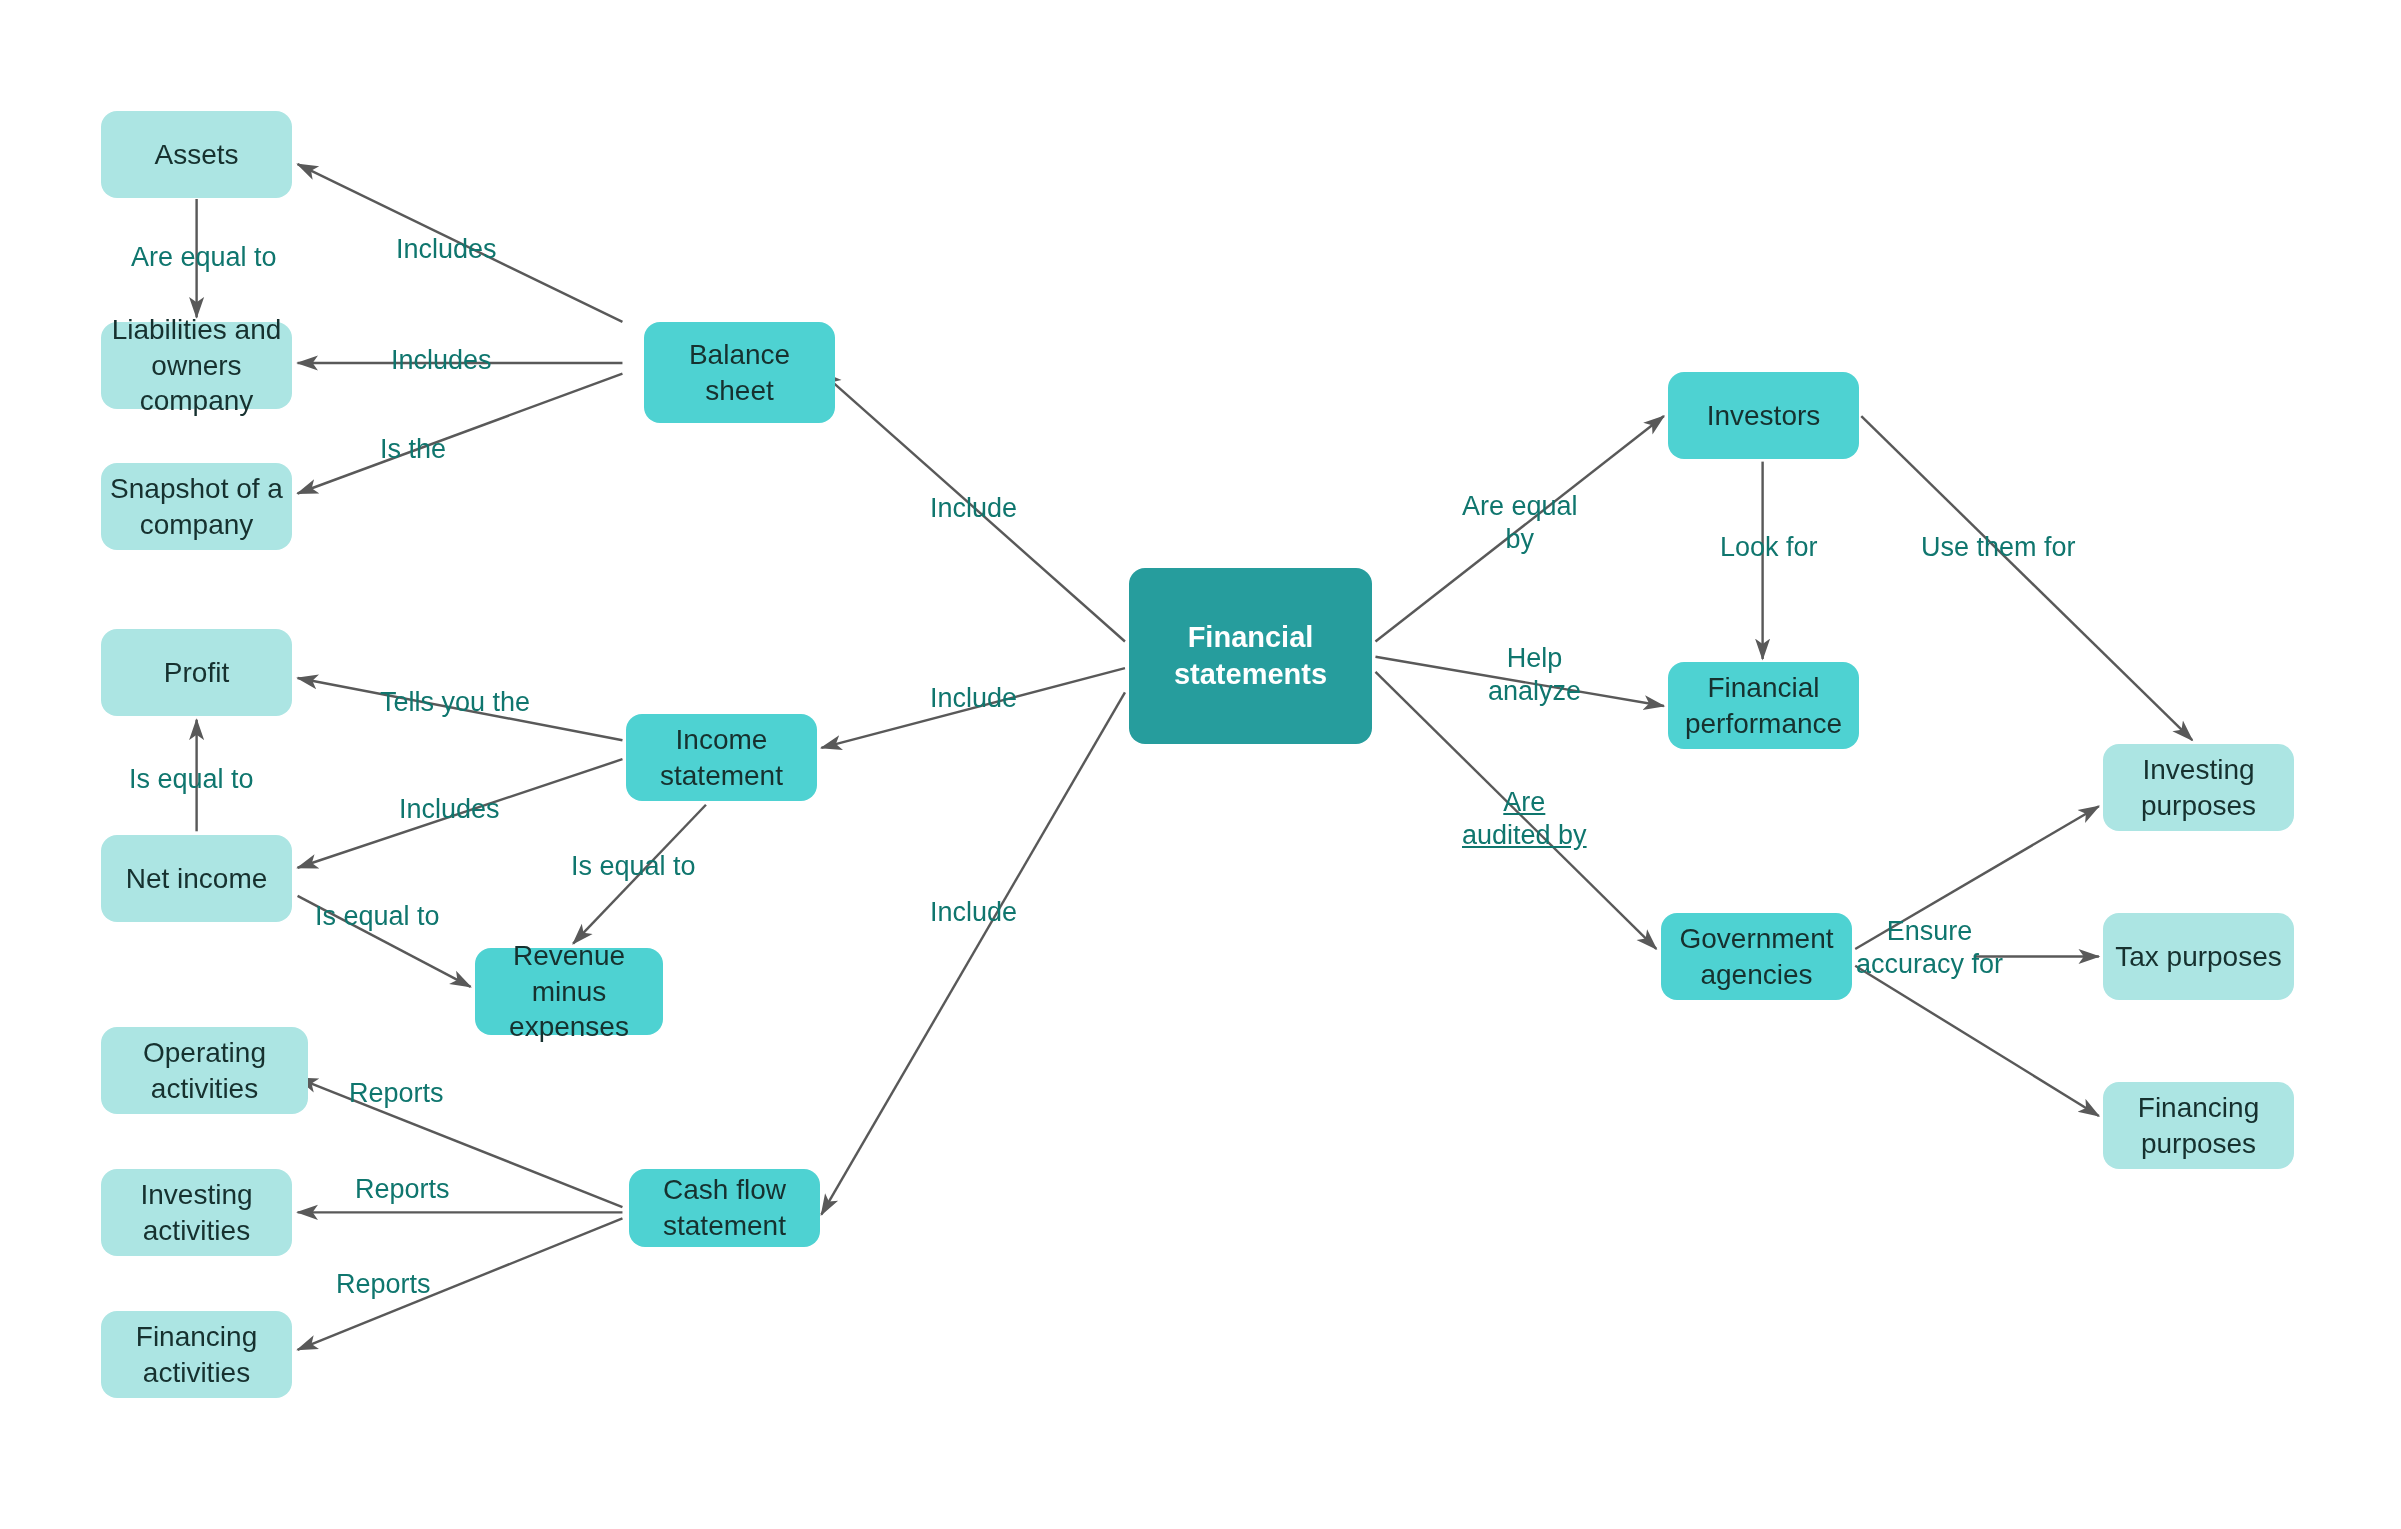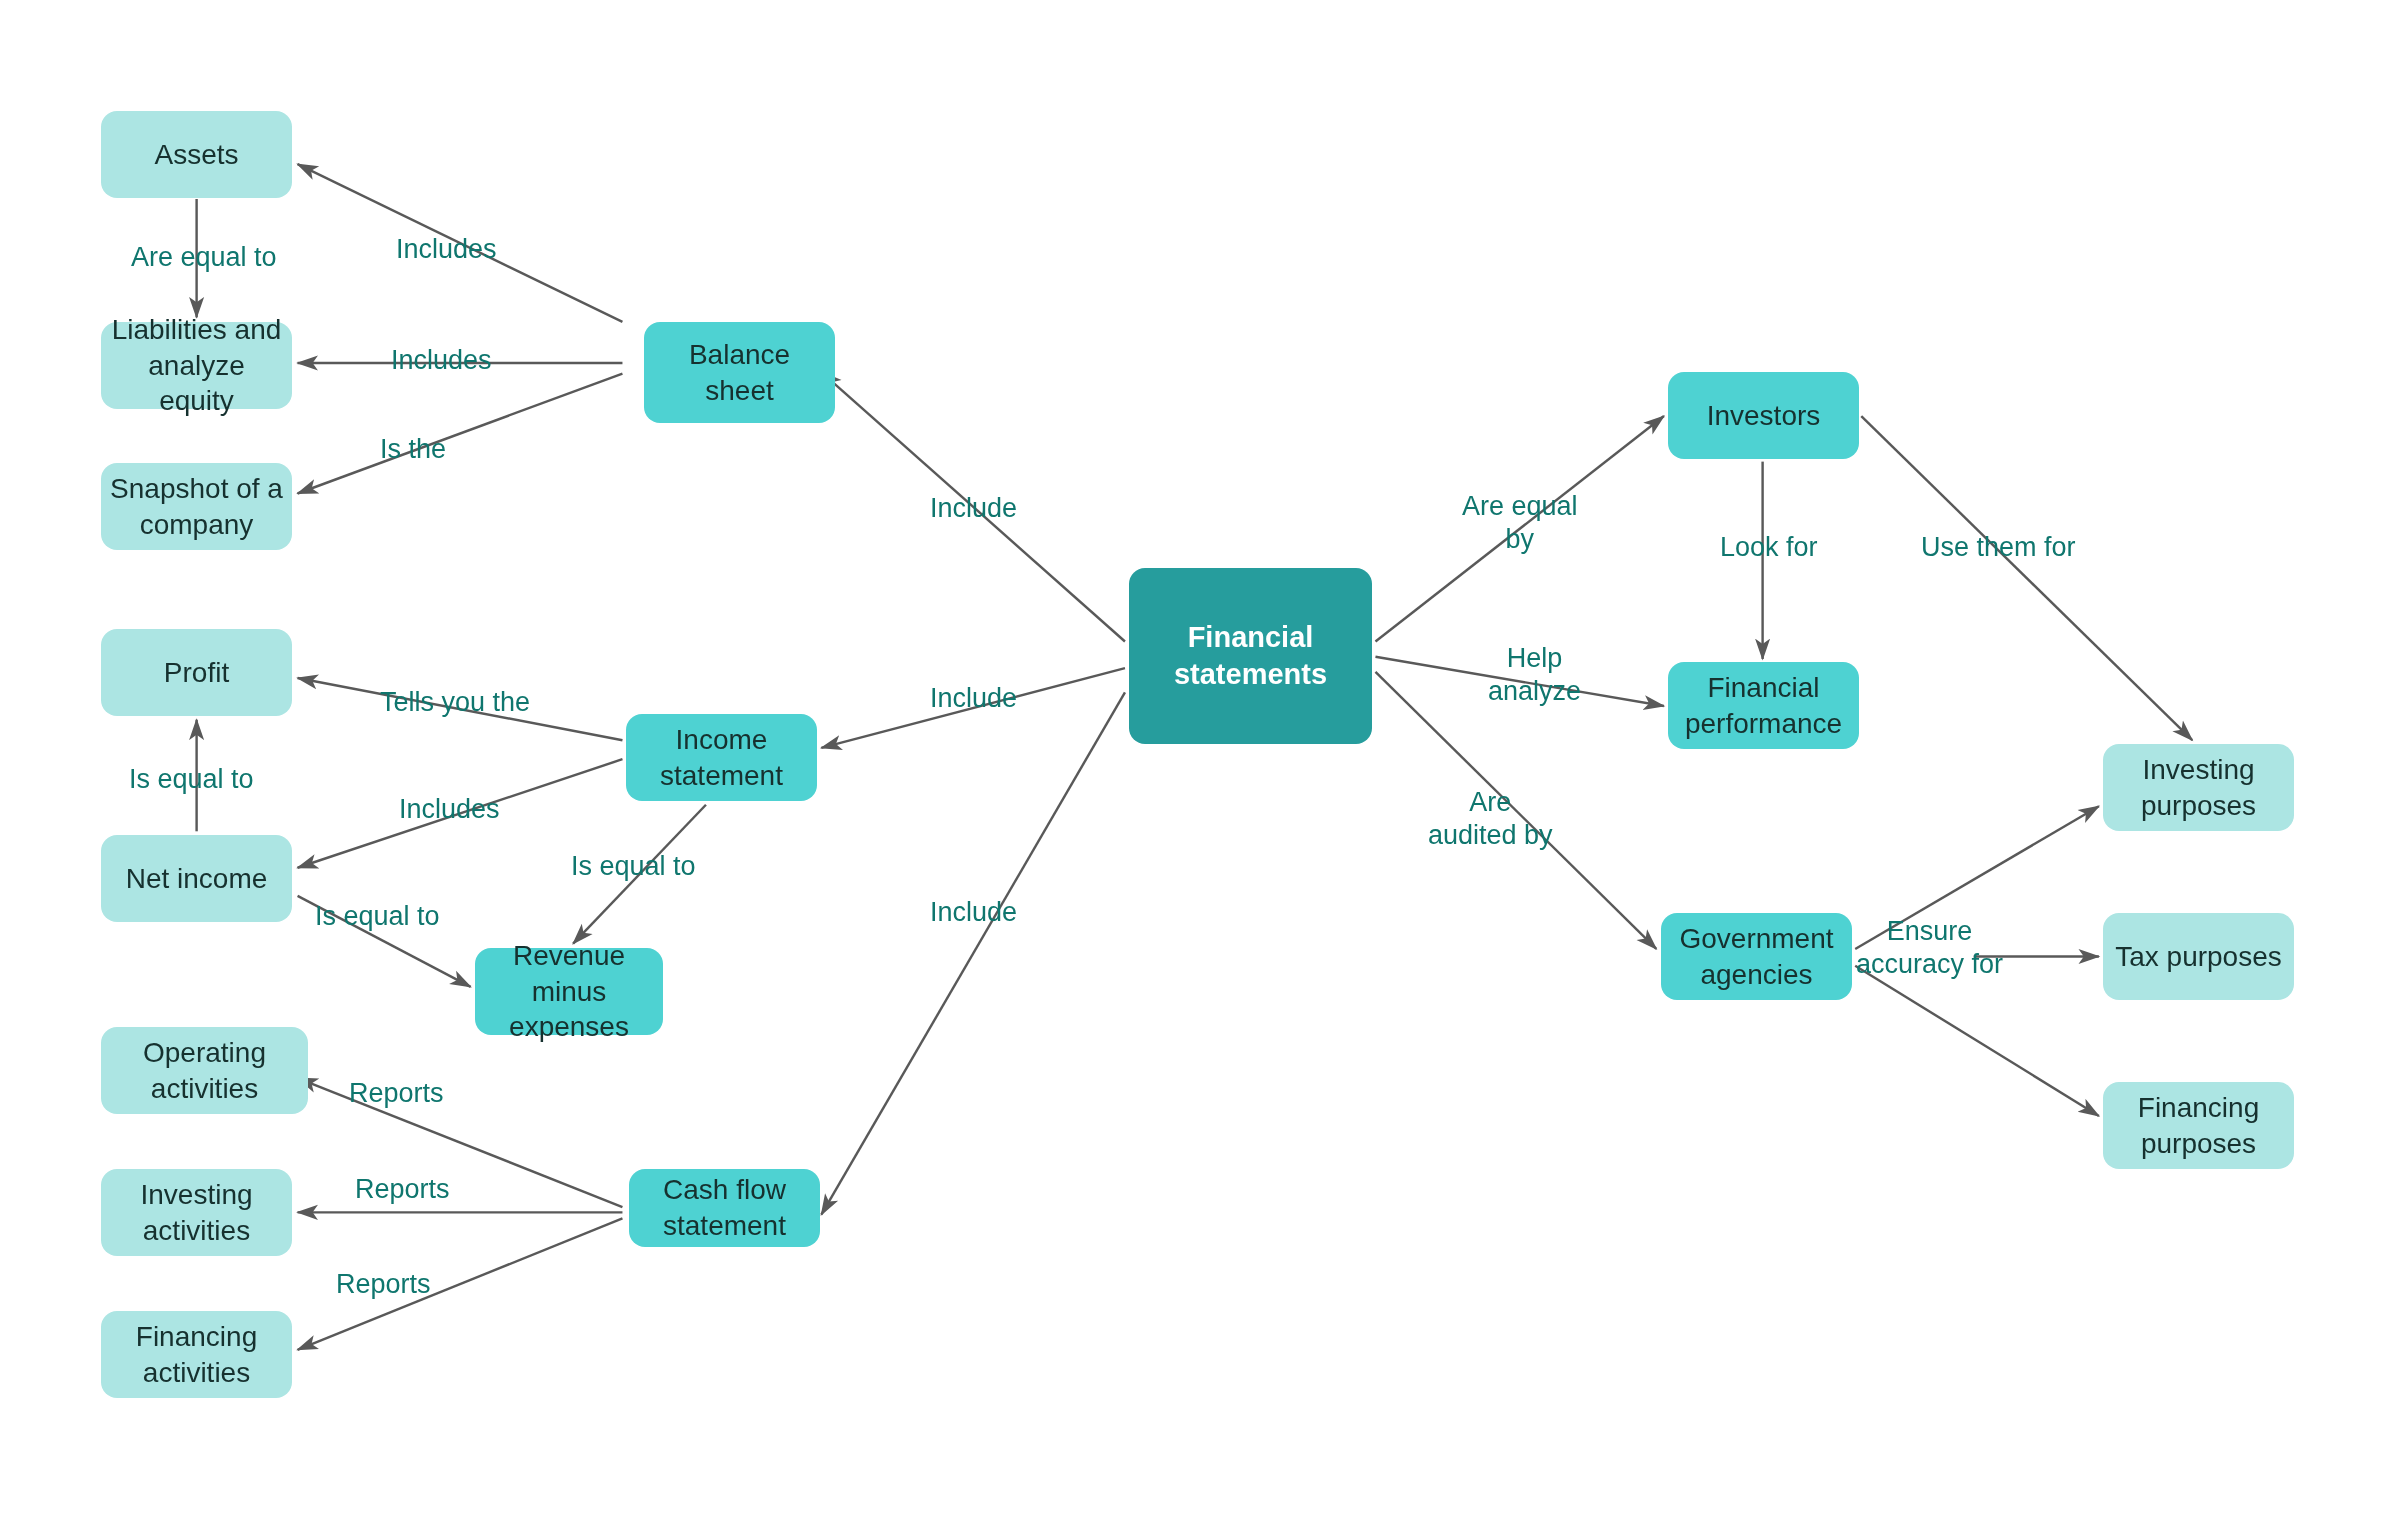--- a/index.html
+++ b/index.html
@@ -98,21 +98,21 @@
         <path d="M 2452,548 L 2888,975" marker-end="url(#arrow)"></path>
         <path d="M 2444,1250 L 2765,1062" marker-end="url(#arrow)"></path>
         <path d="M 2600,1260 L 2765,1260" marker-end="url(#arrow)"></path>
         <path d="M 2444,1272 L 2765,1470" marker-end="url(#arrow)"></path>
       </g>
   </svg>
 
   <div id="nodes-layer">
       <div class="node light" style="left: 101px; top: 111px; width: 191px; height: 87px;"><span>Assets</span></div>
       <div class="node light" style="left: 101px; top: 322px; width: 191px; height: 87px;"><span>Liabilities and
-analyze equity</span></div>
+owners company</span></div>
       <div class="node light" style="left: 101px; top: 463px; width: 191px; height: 87px;"><span>Snapshot of a
 company</span></div>
       <div class="node light" style="left: 101px; top: 629px; width: 191px; height: 87px;"><span>Profit</span></div>
       <div class="node light" style="left: 101px; top: 835px; width: 191px; height: 87px;"><span>Net income</span></div>
       <div class="node light" style="left: 101px; top: 1027px; width: 207px; height: 87px;"><span>Operating
 activities</span></div>
       <div class="node light" style="left: 101px; top: 1169px; width: 191px; height: 87px;"><span>Investing
 activities</span></div>
       <div class="node light" style="left: 101px; top: 1311px; width: 191px; height: 87px;"><span>Financing
 activities</span></div>
@@ -149,21 +149,21 @@
       <div class="edge-label" style="left: 315px; top: 900px;">Is equal to</div>
       <div class="edge-label" style="left: 930px; top: 682px;">Include</div>
       <div class="edge-label" style="left: 349px; top: 1077px;">Reports</div>
       <div class="edge-label" style="left: 355px; top: 1173px;">Reports</div>
       <div class="edge-label" style="left: 336px; top: 1268px;">Reports</div>
       <div class="edge-label" style="left: 930px; top: 896px;">Include</div>
       <div class="edge-label" style="left: 1462px; top: 490px;">Are equal
 by</div>
       <div class="edge-label" style="left: 1488px; top: 642px;">Help
 analyze</div>
-      <div class="edge-label" style="left: 1428px; top: 786px;">Are
+      <div class="edge-label" style="left: 1462px; top: 786px; text-decoration: underline;">Are
 audited by</div>
       <div class="edge-label" style="left: 1720px; top: 531px;">Look for</div>
       <div class="edge-label" style="left: 1921px; top: 531px;">Use them for</div>
       <div class="edge-label" style="left: 1856px; top: 915px;">Ensure
 accuracy for</div>
     </div>
 
 </div>
 
 

